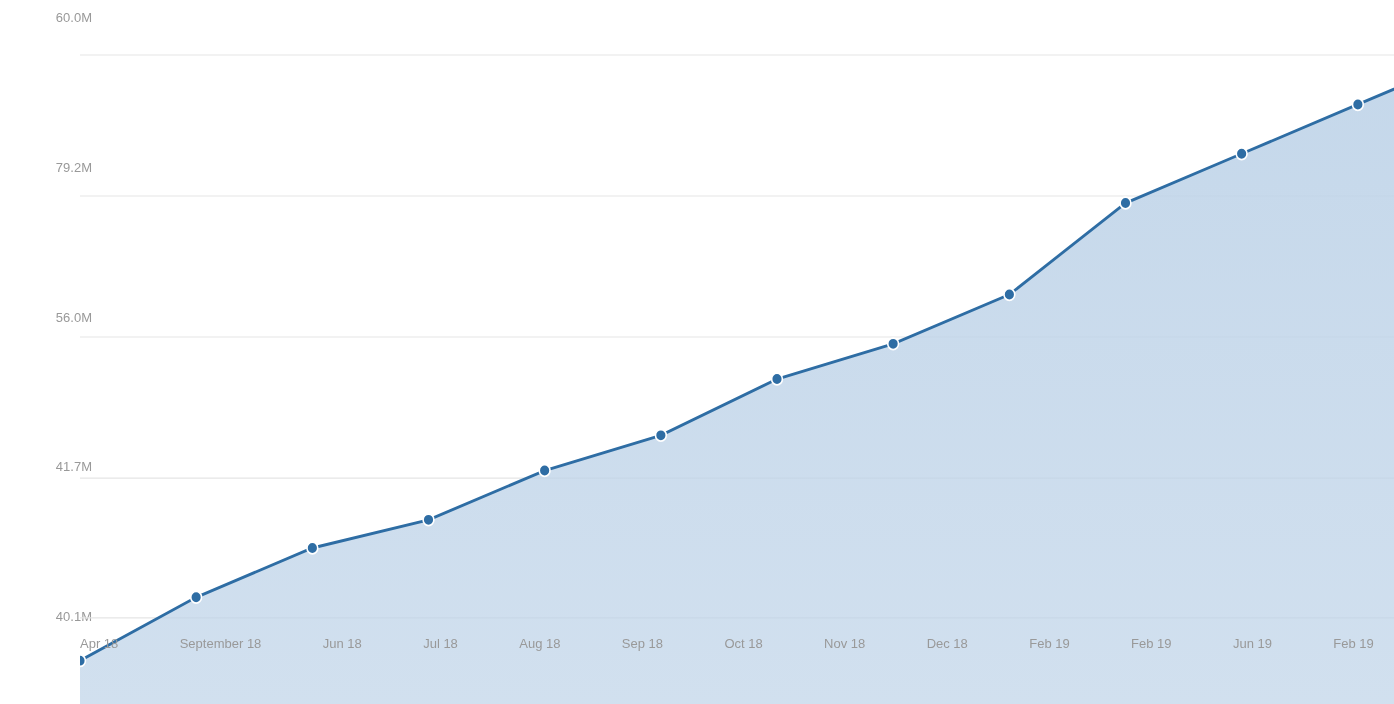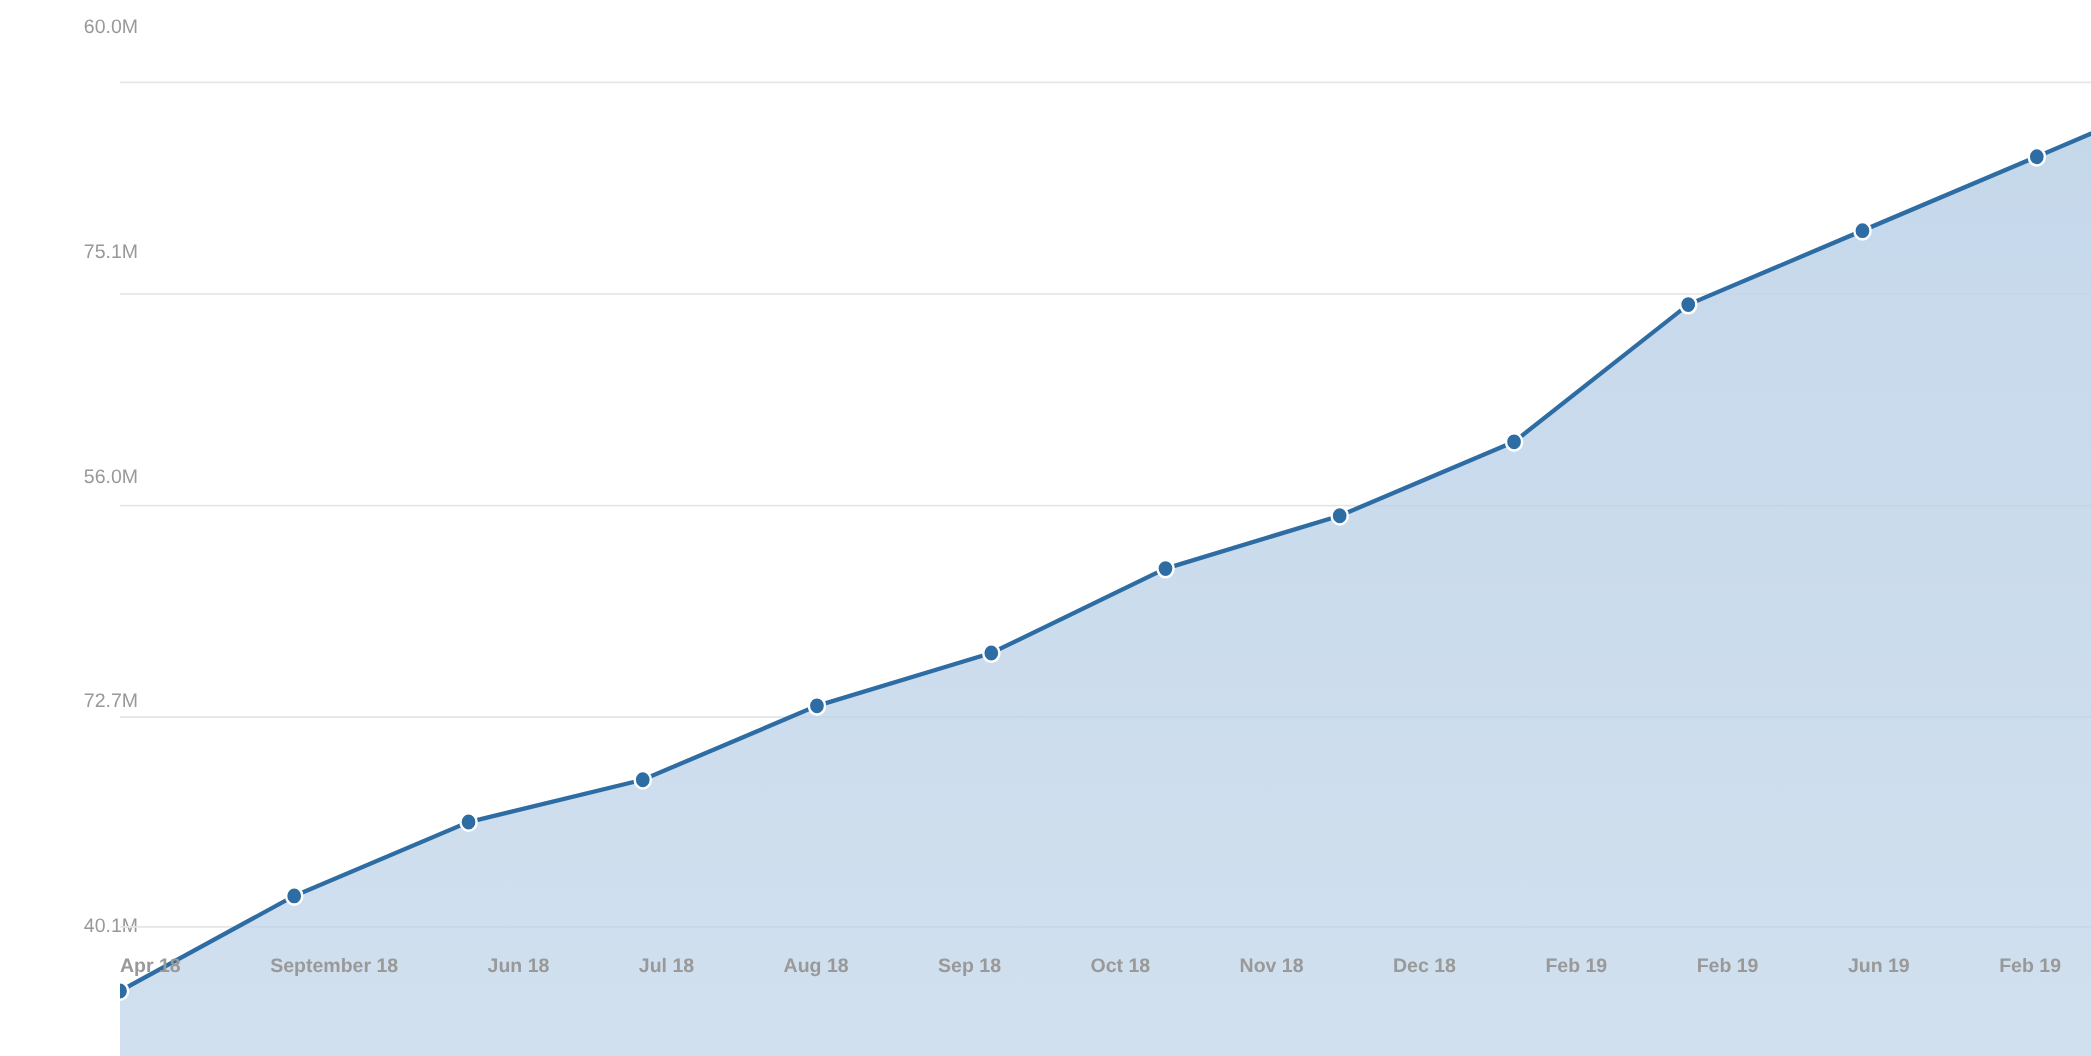--- a/index.html
+++ b/index.html
@@ -52,33 +52,32 @@
       height: 80px;
       display: flex;
       justify-content: space-between;
       align-items: flex-start;
       padding-top: 12px;
     }
     .x-label {
       font-size: 13px;
       color: #999;
       text-align: center;
-      font-weight: bold;
     }
   </style>
 </head>
 <body>
 
 <div class="chart-container">
 
   <div class="y-axis-labels">
     <span class="y-label">60.0M</span>
-    <span class="y-label">75.1M</span>
+    <span class="y-label">79.2M</span>
     <span class="y-label">56.0M</span>
-    <span class="y-label">72.7M</span>
+    <span class="y-label">41.7M</span>
     <span class="y-label">40.1M</span>
   </div>
 
   <div class="chart-area" style="position:absolute; left:80px; top:20px; right:20px; bottom:80px;">
     <svg id="main-chart" viewBox="0 0 1294 604" preserveAspectRatio="none">
 
       <line x1="0" y1="30" x2="1294" y2="30" stroke="#e5e5e5" stroke-width="1"></line>
       <line x1="0" y1="151" x2="1294" y2="151" stroke="#e5e5e5" stroke-width="1"></line>
       <line x1="0" y1="272" x2="1294" y2="272" stroke="#e5e5e5" stroke-width="1"></line>
       <line x1="0" y1="393" x2="1294" y2="393" stroke="#e5e5e5" stroke-width="1"></line>

